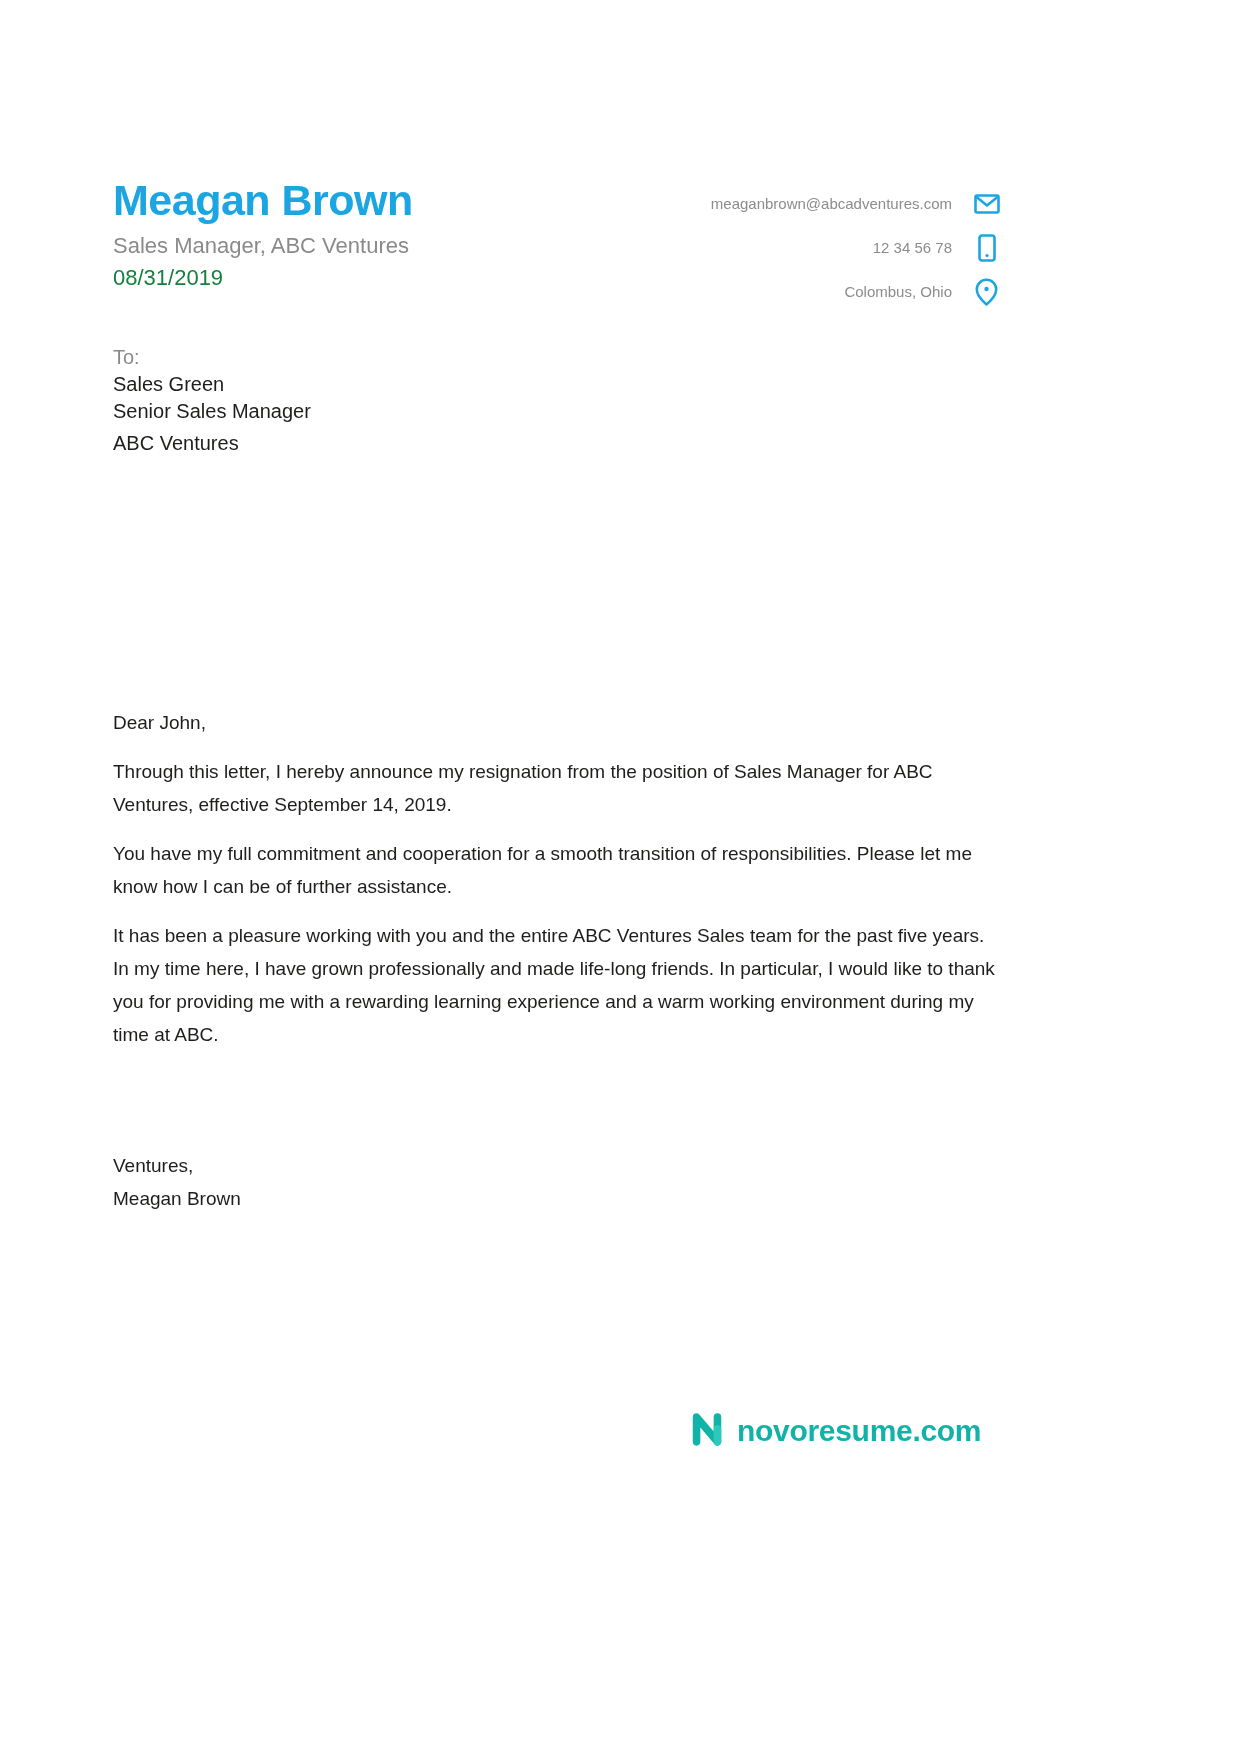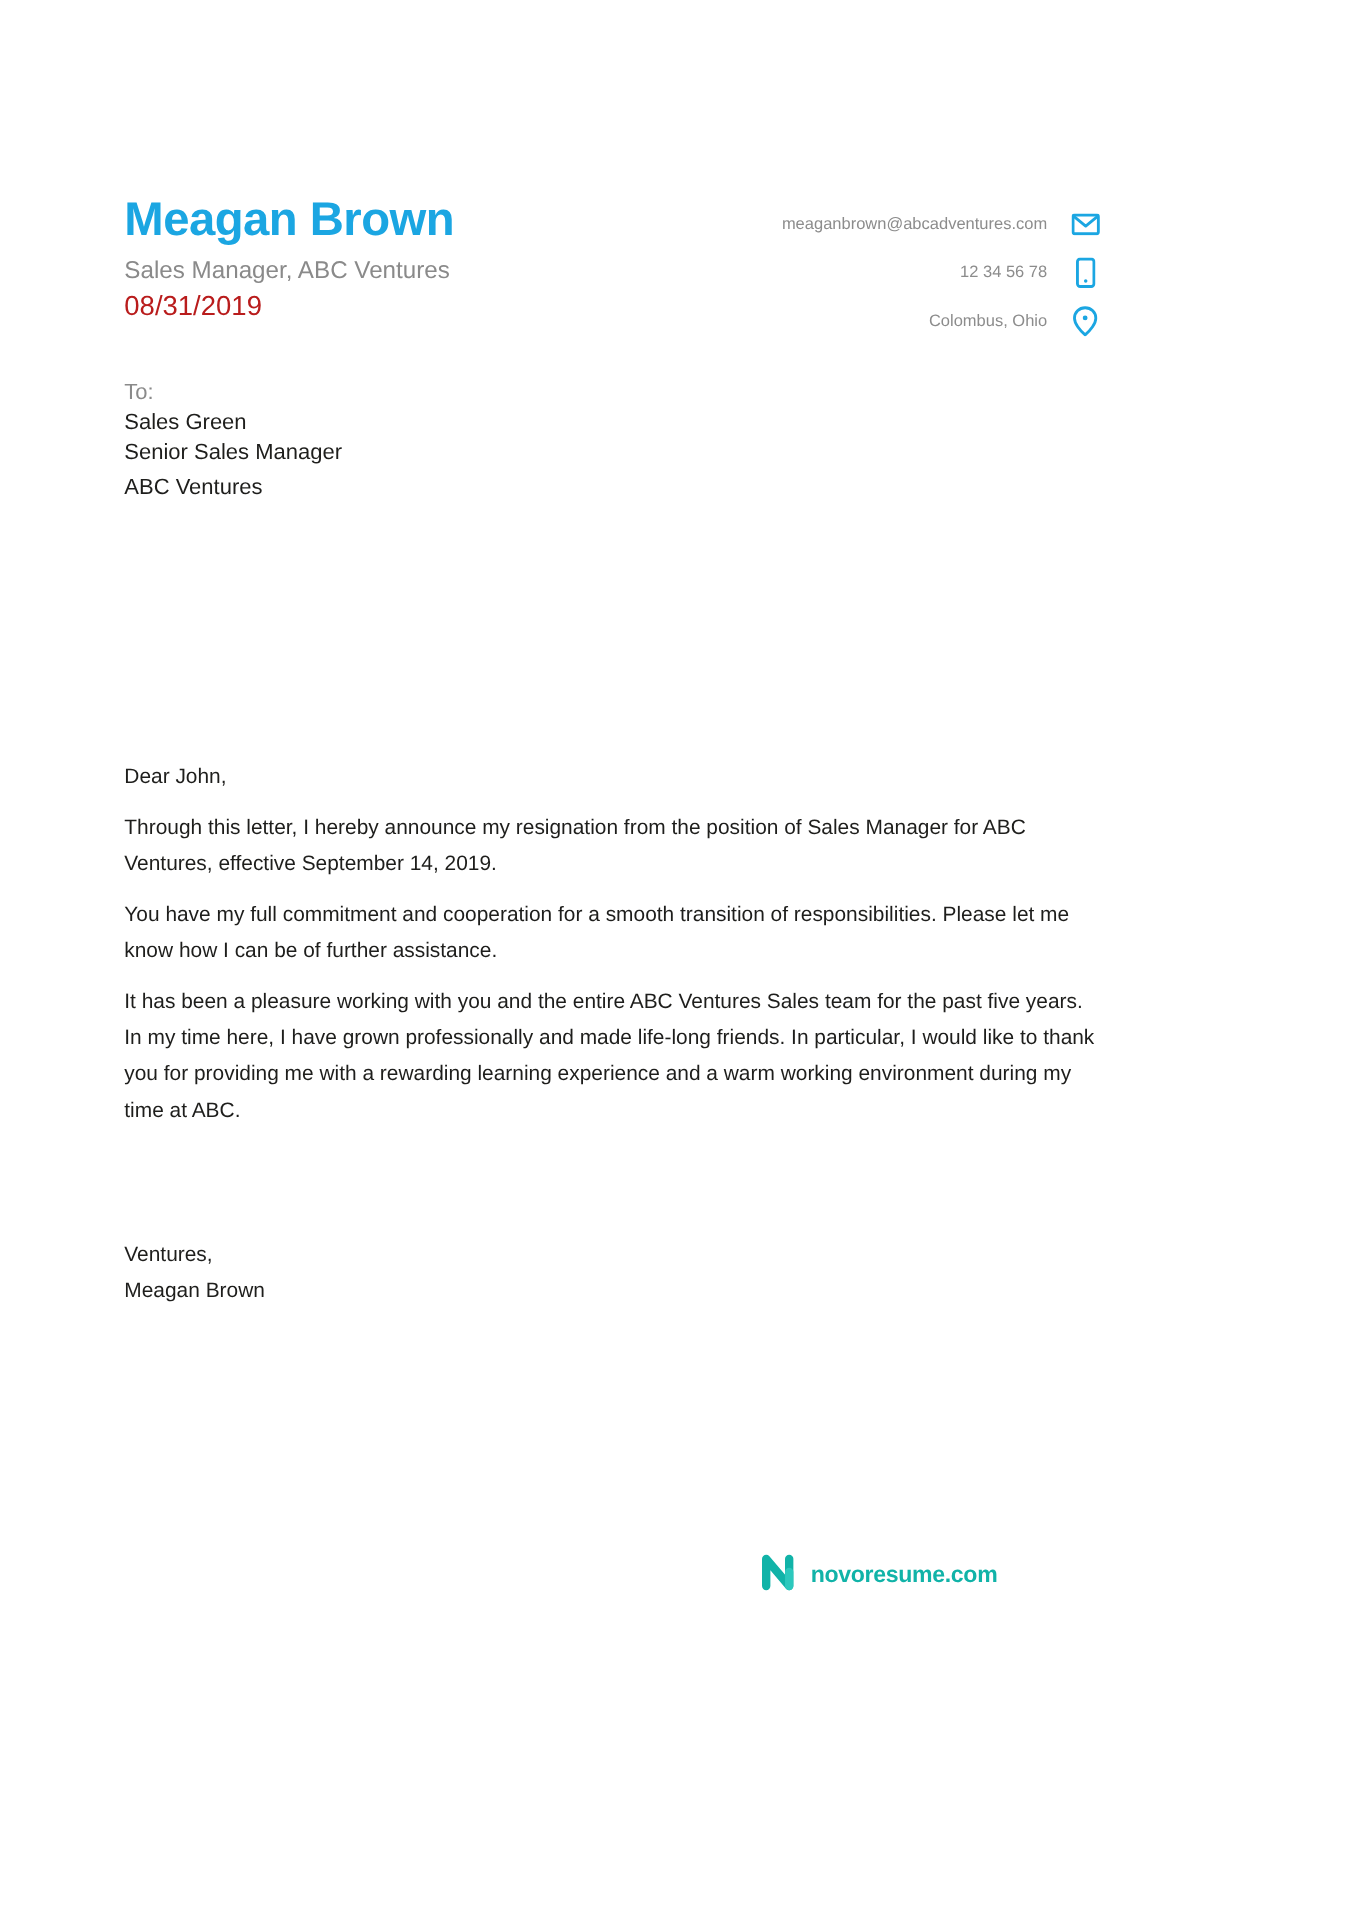--- a/index.html
+++ b/index.html
@@ -31,22 +31,22 @@
     line-height: 48px;
   }
   .sender-title {
     margin-top: 8px;
     font-size: 22px;
     color: #8a8a8a;
     line-height: 28px;
   }
   .sender-date {
     margin-top: 4px;
-    font-size: 25px;
-    color: #b91c1c;
+    font-size: 22px;
+    color: #15803d;
     line-height: 28px;
   }
 
   
   .contact {
     position: absolute;
     top: 190px;
     right: 240px;
     text-align: right;
   }
@@ -84,36 +84,36 @@
   
   .letter {
     position: absolute;
     left: 113px;
     top: 690px;
     width: 888px;
     font-size: 19px;
     line-height: 33px;
     color: #1e1e1c;
   }
-  .letter p { margin: 0 0 13px 0; }
+  .letter p { margin: 16px 0 13px 0; }
   .signoff { margin-top: 98px; }
   .signoff p { margin: 0; }
 
   
   .footer {
     position: absolute;
     top: 1410px;
     left: 688px;
     display: flex;
     align-items: center;
     gap: 11px;
     cursor: pointer;
   }
   .brand-text {
-    font-size: 21px;
+    font-size: 30px;
     font-weight: 700;
     color: #11b3a8;
     letter-spacing: -0.3px;
   }
 </style>
 </head>
 <body>
 
 <div class="page">
 

